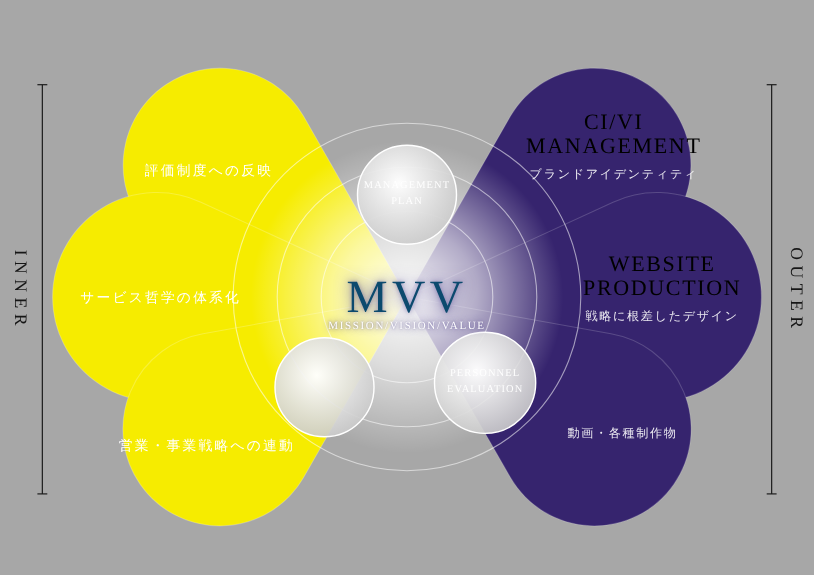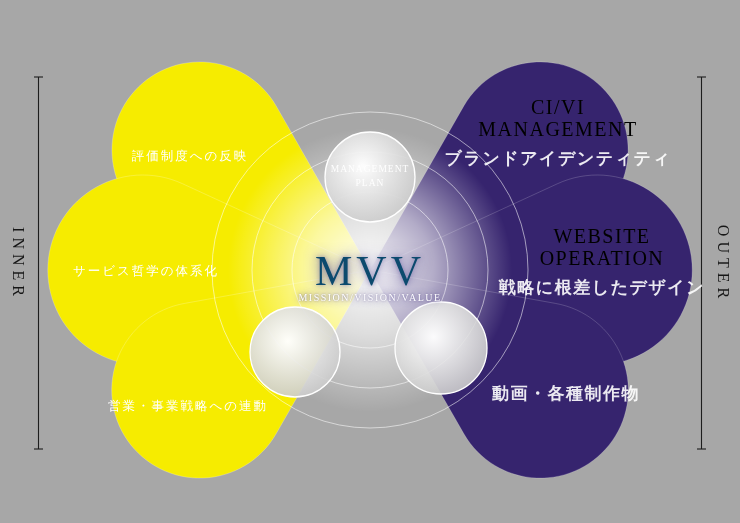--- a/index.html
+++ b/index.html
@@ -4,21 +4,21 @@
 <style>
   html,body{margin:0;padding:0;}
   body{background:#a7a7a7;font-family:"Liberation Serif",serif;}
   .stage{position:relative;width:740px;height:523px;overflow:hidden;}
   .stage>svg{position:absolute;left:0;top:0;display:block;}
   .abs{position:absolute;transform:translate(-50%,-50%);text-align:center;}
   .block{display:block;}
   .jp-label{font-size:12.5px;letter-spacing:2px;color:#ffffff;white-space:nowrap;text-align:center;}
   .outer-title{font-size:20px;letter-spacing:1.5px;color:#000000;line-height:1.1;font-weight:400;}
   .outer-title.big{font-size:23px;letter-spacing:2px;}
-  .outer-sub{font-size:17px;letter-spacing:1.5px;color:rgba(255,255,255,0.9);white-space:nowrap;margin-top:7px;font-weight:bold;}
+  .outer-sub{font-size:11px;letter-spacing:1.5px;color:rgba(255,255,255,0.9);white-space:nowrap;margin-top:7px;}
   .node-label{font-size:9.5px;letter-spacing:1px;color:rgba(255,255,255,0.96);line-height:1.45;}
   .mvv-title{font-size:42px;letter-spacing:4px;color:#0c4a6e;white-space:nowrap;
              text-shadow:0 0 14px rgba(86,74,148,0.85),0 0 4px rgba(86,74,148,0.5);}
   .mvv-subtitle{font-size:10px;letter-spacing:1.5px;color:#ffffff;white-space:nowrap;
              text-shadow:0 0 7px rgba(86,74,148,0.9),0 0 2px rgba(86,74,148,0.6);}
   .axis-label{font-size:16px;letter-spacing:5px;color:#161616;white-space:nowrap;
              transform:translate(-50%,-50%) rotate(90deg);}
 </style>
 </head>
 <body>
@@ -84,33 +84,37 @@
     <div class="outer-title">
       <span class="block">CI/VI</span>
       <span class="block">MANAGEMENT</span>
     </div>
     <div class="outer-sub">ブランドアイデンティティ</div>
   </div>
 
   <div class="abs" style="left:602px;top:262px">
     <div class="outer-title">
       <span class="block">WEBSITE</span>
-      <span class="block">OPERATION</span>
+      <span class="block">PRODUCTION</span>
     </div>
     <div class="outer-sub">戦略に根差したデザイン</div>
   </div>
 
   <div class="abs" style="left:566px;top:390px">
     <div class="outer-sub">動画・各種制作物</div>
   </div>
 
   <div class="abs node-label" style="left:370px;top:177px">
     <span class="block">MANAGEMENT</span>
     <span class="block">PLAN</span>
   </div>
+  <div class="abs node-label" style="left:441px;top:348px">
+    <span class="block">PERSONNEL</span>
+    <span class="block">EVALUATION</span>
+  </div>
 
   <div class="abs mvv-title" style="left:370px;top:271px">MVV</div>
   <div class="abs mvv-subtitle" style="left:370px;top:297px">MISSION/VISION/VALUE</div>
 
   <div class="abs axis-label" style="left:18px;top:264px">INNER</div>
   <div class="abs axis-label" style="left:723px;top:264px">OUTER</div>
 
 </div>
 
 </body></html>

